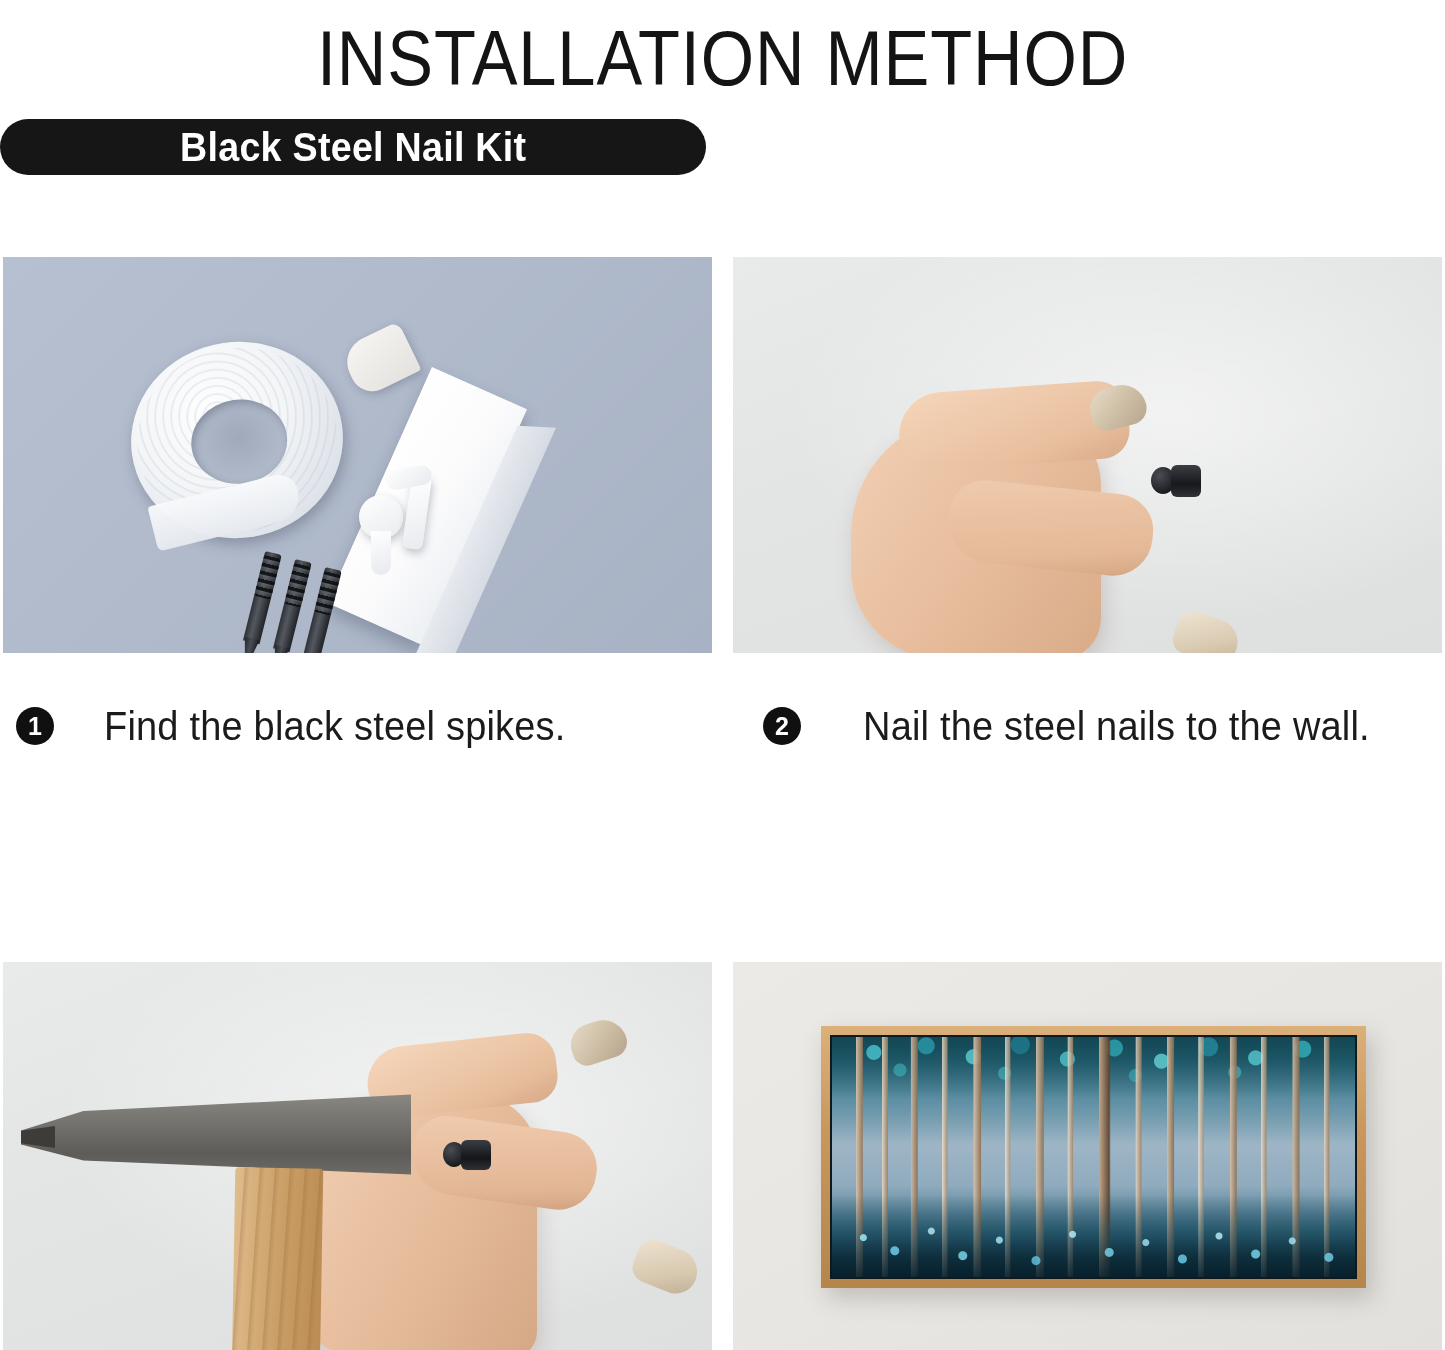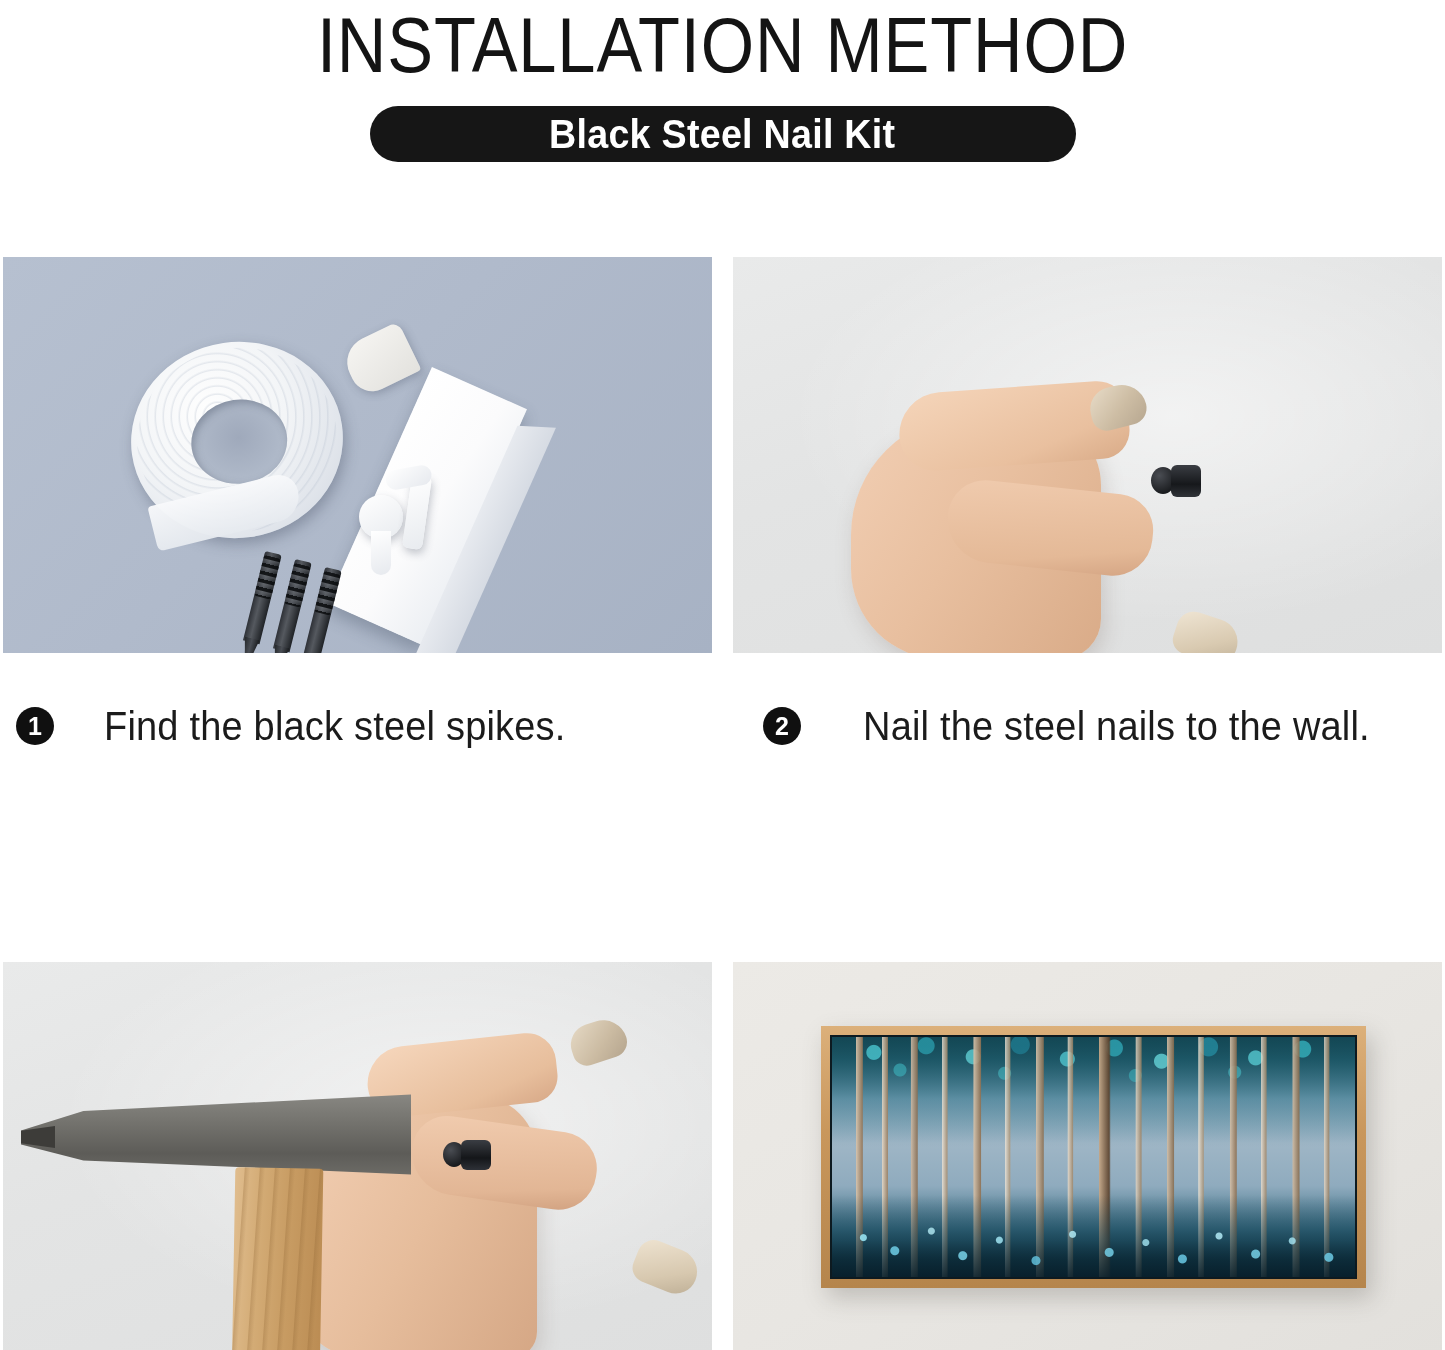--- a/index.html
+++ b/index.html
@@ -13,39 +13,39 @@
     height: 1350px;
     font-family: "Liberation Sans", sans-serif;
     color: #111111;
     overflow: hidden;
     position: relative;
   }
 
   
   .header {
     width: 100%;
-    padding-top: 2px;
+    padding-top: 15px;
     text-align: center;
   }
   .page-title {
     font-family: "Liberation Sans Narrow", "Liberation Sans", sans-serif;
     font-size: 78px;
     line-height: 86px;
     font-weight: 400;
     letter-spacing: 1px;
     color: #141414;
     transform: scaleX(0.88);
     transform-origin: center top;
     white-space: nowrap;
     margin: 0;
   }
   .badge-wrap {
     margin-top: 18px;
     display: flex;
-    justify-content: center;
+    justify-content: flex-start;
   }
   .badge-pill {
     width: 706px;
     height: 56px;
     border-radius: 28px;
     background: #161616;
     display: flex;
     align-items: center;
     justify-content: center;
   }

